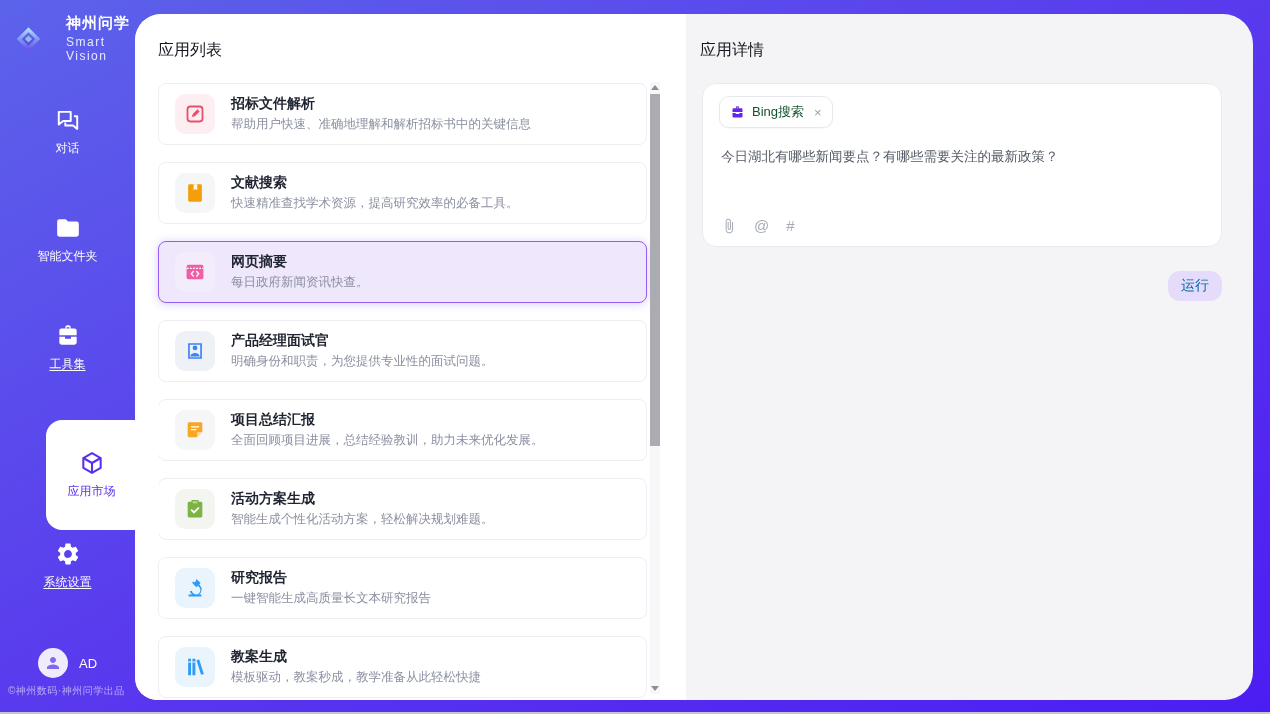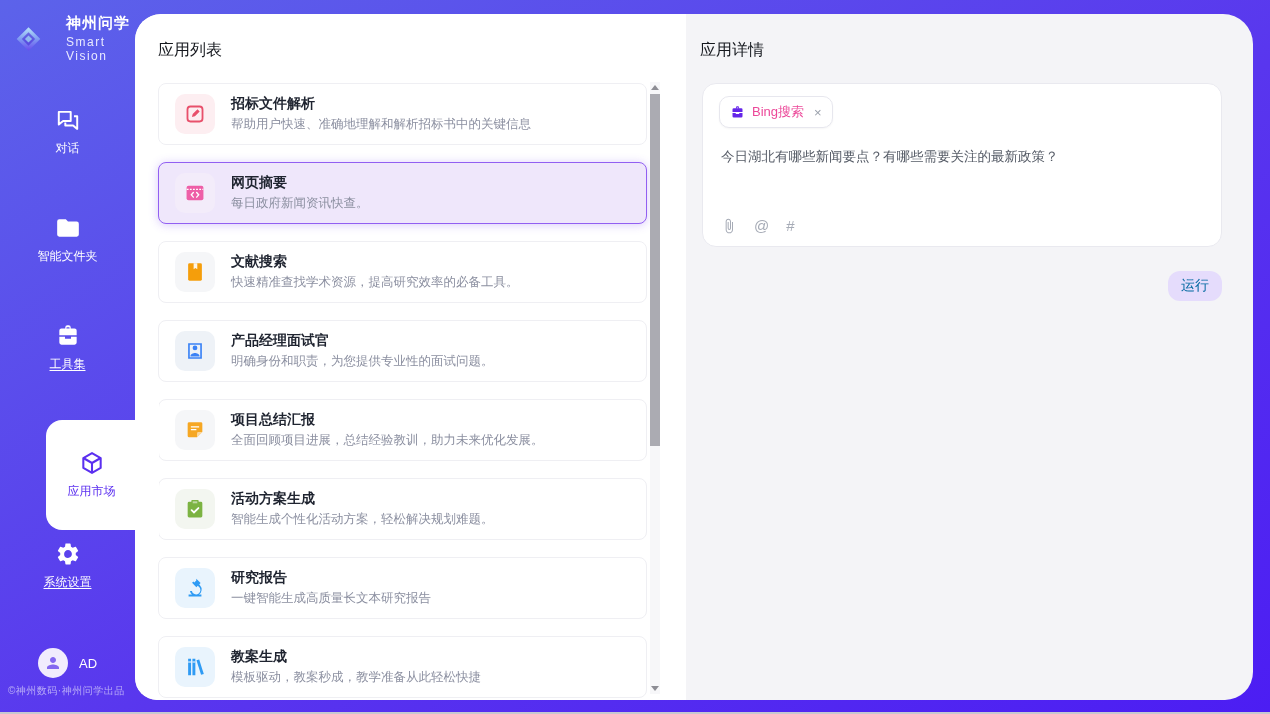--- a/index.html
+++ b/index.html
@@ -66,21 +66,21 @@
   .sb-arrow.up { top:3px; border-bottom:5px solid #8d8d94; }
   .sb-arrow.down { bottom:3px; border-top:5px solid #8d8d94; }
 
   .detail-panel { flex:1; position:relative; }
   .detail-panel .panel-title { margin:26px 0 0 14px; }
   .prompt-card { margin:22px 0 0 16px; width:520px; height:164px; background:#fff; border:1px solid #e9e9ef;
                  border-radius:14px; position:relative; padding:12px 16px; }
   .tool-tag { display:inline-flex; align-items:center; gap:7px; height:32px; padding:0 10px;
               border:1px solid #e7e7ee; border-radius:10px; background:#fff; box-shadow:0 1px 2px rgba(0,0,0,.04); cursor:pointer; }
   .tag-icon { width:15px; height:15px; color:#6526e9; }
-  .tag-label { font-size:13px; color:#ec4899; }
+  .tag-label { font-size:13px; color:#14532d; }
   .tag-close { font-size:13px; color:#9aa0ab; margin-left:3px; cursor:pointer; }
   .prompt-text { margin:20px 0 0 2px; font-size:13.5px; color:#555b66; }
   .composer-icons { position:absolute; left:18px; bottom:12px; display:flex; align-items:center; gap:17px; color:#a6abb6; font-size:15px; }
   .composer-icons svg { width:16px; height:16px; }
   .run-btn { position:absolute; top:257px; right:31px; width:54px; height:30px; background:#e5dcfc; color:#0369a1;
              border:none; border-radius:12px; font-size:14px; font-family:inherit; cursor:pointer; }
   .hidden-defs { position:absolute; width:0; height:0; overflow:hidden; }
 </style>
 </head>
 <body>
@@ -231,40 +231,40 @@
             <span class="tile" style="background: rgb(253, 238, 241); color: rgb(232, 80, 107);">
               <svg class="tile-icon">
                 <use href="#sym-pen-square-icon"></use>
               </svg>
             </span>
             <span class="card-text">
               <span class="card-title">招标文件解析</span>
               <span class="card-desc">帮助用户快速、准确地理解和解析招标书中的关键信息</span>
             </span>
           </div>
+          <div class="card">
+            <span class="tile" style="background: rgb(245, 246, 248); color: rgb(245, 158, 11);">
+              <svg class="tile-icon">
+                <use href="#sym-book-icon"></use>
+              </svg>
+            </span>
+            <span class="card-text">
+              <span class="card-title">文献搜索</span>
+              <span class="card-desc">快速精准查找学术资源，提高研究效率的必备工具。</span>
+            </span>
+          </div>
           <div class="card selected">
             <span class="tile" style="background: rgb(243, 236, 250); color: rgb(238, 95, 167);">
               <svg class="tile-icon">
                 <use href="#sym-browser-code-icon"></use>
               </svg>
             </span>
             <span class="card-text">
               <span class="card-title">网页摘要</span>
               <span class="card-desc">每日政府新闻资讯快查。</span>
-            </span>
-          </div>
-          <div class="card">
-            <span class="tile" style="background: rgb(245, 246, 248); color: rgb(245, 158, 11);">
-              <svg class="tile-icon">
-                <use href="#sym-book-icon"></use>
-              </svg>
-            </span>
-            <span class="card-text">
-              <span class="card-title">文献搜索</span>
-              <span class="card-desc">快速精准查找学术资源，提高研究效率的必备工具。</span>
             </span>
           </div>
           <div class="card">
             <span class="tile" style="background: rgb(238, 242, 247); color: rgb(59, 130, 246);">
               <svg class="tile-icon">
                 <use href="#sym-interviewer-icon"></use>
               </svg>
             </span>
             <span class="card-text">
               <span class="card-title">产品经理面试官</span>

